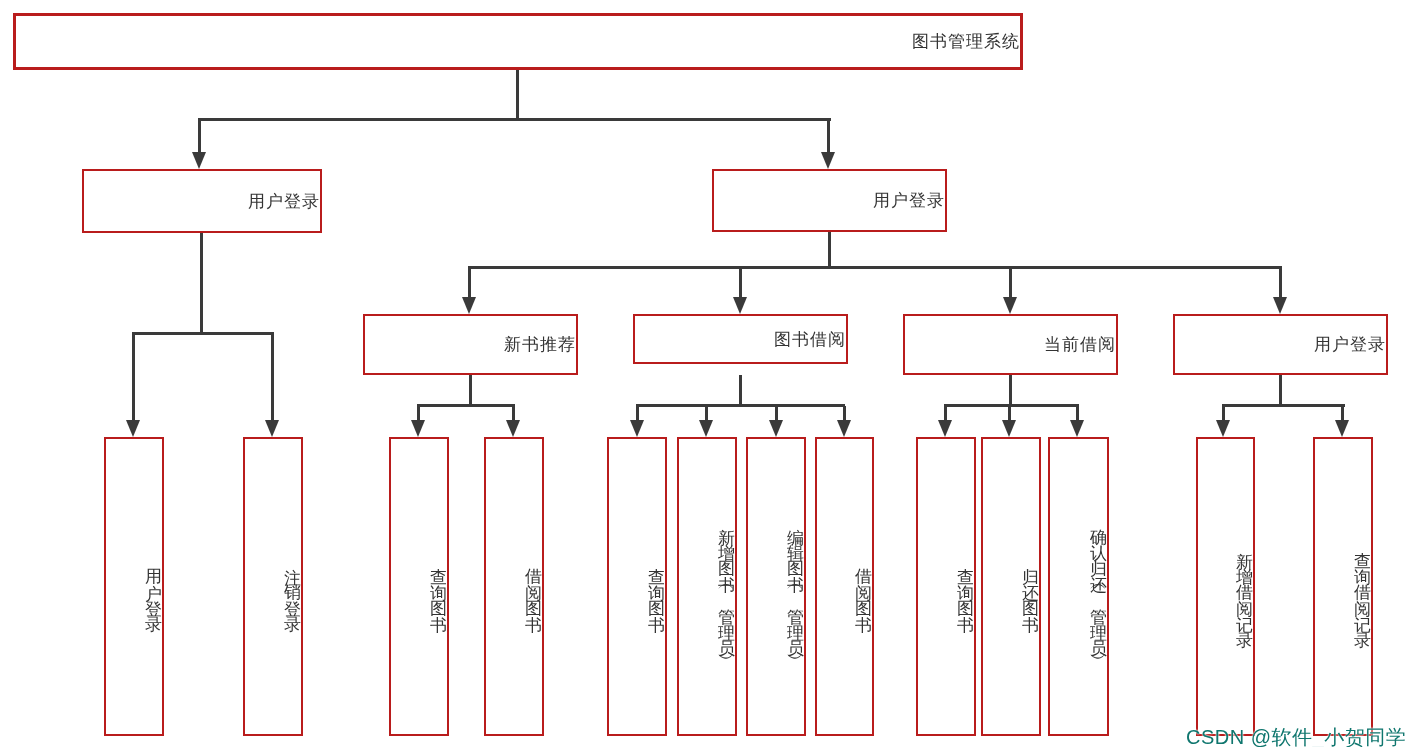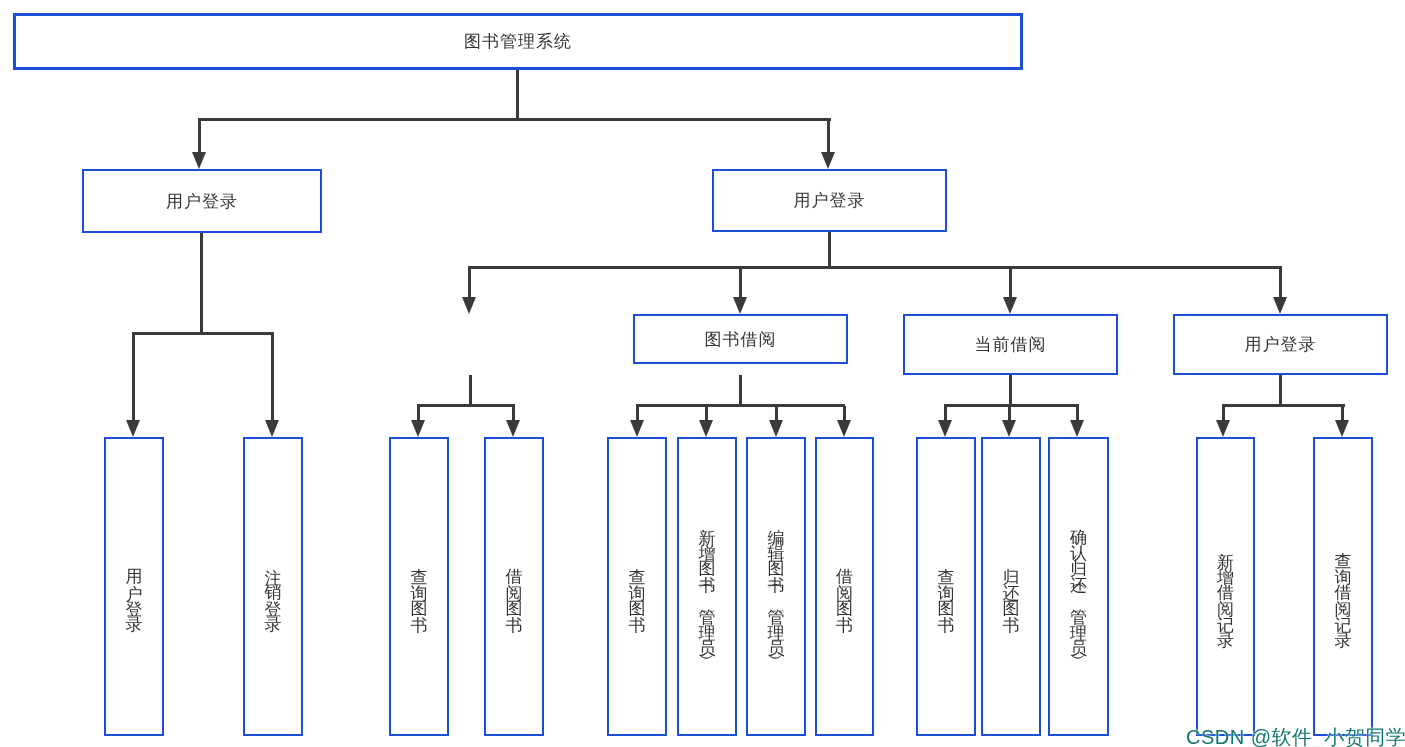--- a/index.html
+++ b/index.html
@@ -8,24 +8,24 @@
     background: #ffffff;
     font-family: "Liberation Sans", "DejaVu Sans", sans-serif;
     position: relative;
     overflow: hidden;
   }
   .canvas { position: absolute; left: 0; top: 0; width: 1405px; height: 747px; background: #ffffff; }
 
   .box {
     position: absolute;
     background: #ffffff;
-    border: 2px solid #1d4ed8;
+    border: 2px solid #b91c1c;
     display: flex;
     align-items: center;
-    justify-content: center;
+    justify-content: flex-end;
     color: #333333;
     font-size: 17px;
     letter-spacing: 1px;
     z-index: 2;
     text-align: center;
     font-family: Liberation Serif, serif;
   }
   .root { border-width: 3px; font-size: 17px; }
 
   .leaf .vt {
@@ -72,20 +72,23 @@
   </div>
 
   <div class="box" style="left:82px;top:169px;width:240px;height:64px">
     <span>用户登录</span>
   </div>
 
   <div class="box" style="left:712px;top:169px;width:235px;height:63px">
     <span>用户登录</span>
   </div>
 
+  <div class="box" style="left:363px;top:314px;width:215px;height:61px">
+    <span>新书推荐</span>
+  </div>
 
   <div class="box" style="left:633px;top:314px;width:215px;height:50px">
     <span>图书借阅</span>
   </div>
 
   <div class="box" style="left:903px;top:314px;width:215px;height:61px">
     <span>当前借阅</span>
   </div>
 
   <div class="box" style="left:1173px;top:314px;width:215px;height:61px">

